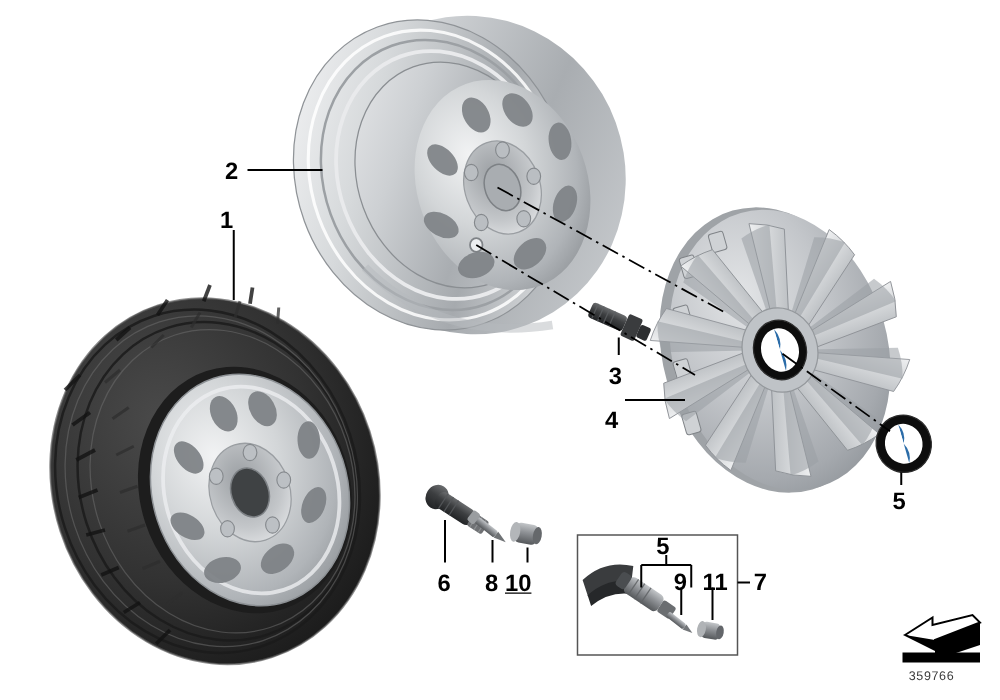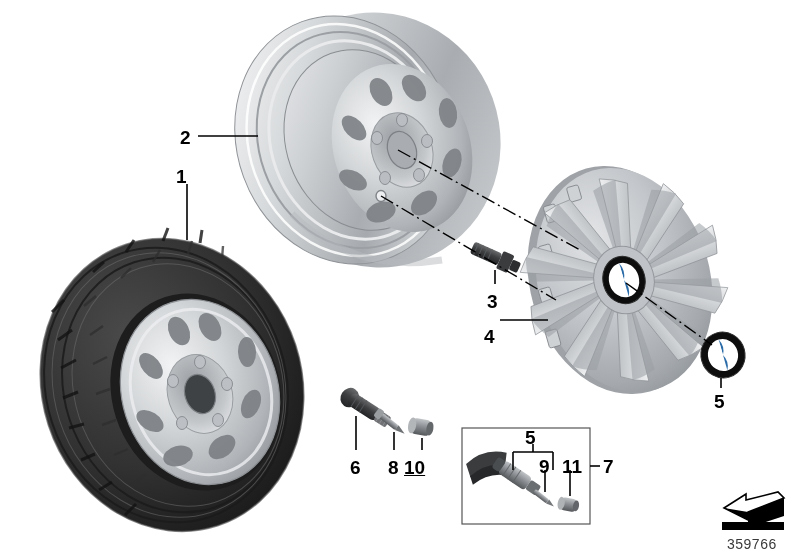--- a/index.html
+++ b/index.html
@@ -27,21 +27,21 @@
     font-family: "Liberation Sans", sans-serif;
     font-weight: bold;
     font-size: 19px;
     color: #000000;
     line-height: 1;
     white-space: nowrap;
   }
   .diagram-id {
     position: absolute;
     font-family: "Liberation Sans", sans-serif;
-    font-size: 14px;
+    font-size: 10px;
     color: #3a3a3a;
     letter-spacing: 0.5px;
   }
 </style>
 </head>
 <body>
 
 <div id="canvas">
 
   <svg class="layer" viewBox="0 0 800 560" xmlns="http://www.w3.org/2000/svg">

